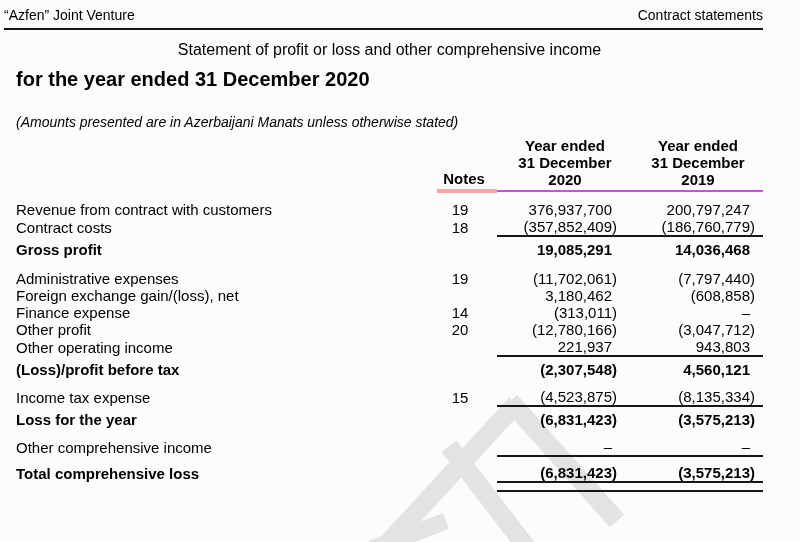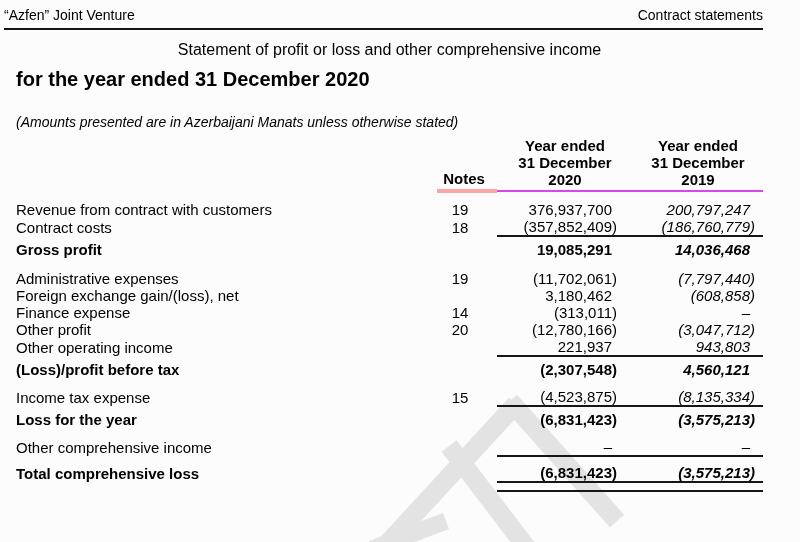--- a/index.html
+++ b/index.html
@@ -60,21 +60,21 @@
     padding-bottom: 2px;
     border-bottom: 2px solid #d946ef;
   }
   td { padding: 0; vertical-align: bottom; }
 
   tr.data td { height: 17px; line-height: 16px; }
   tr.bold td { font-weight: bold; }
   td.lbl { text-align: left; }
   td.nt  { text-align: center; padding-right: 14px; }
   td.amt  { text-align: right; padding-right: 16px; }
-  td.amt2 { text-align: right; padding-right: 8px; font-style: italic; }
+  td.amt2 { text-align: right; padding-right: 8px; }
   
   .np::after { content: ")"; visibility: hidden; }
 
   tr.rule-row td { height: 4px; }
   td.ruled { border-top: 2px solid #161616; }
   tr.dbl-row td { height: 7px; }
   td.dbl { border-top: 2px solid #161616; border-bottom: 2px solid #161616; height: 3px; }
   tr.sp8  td { height: 8px; }
   tr.sp12 td { height: 12px; }
   tr.sp10 td { height: 10px; }

